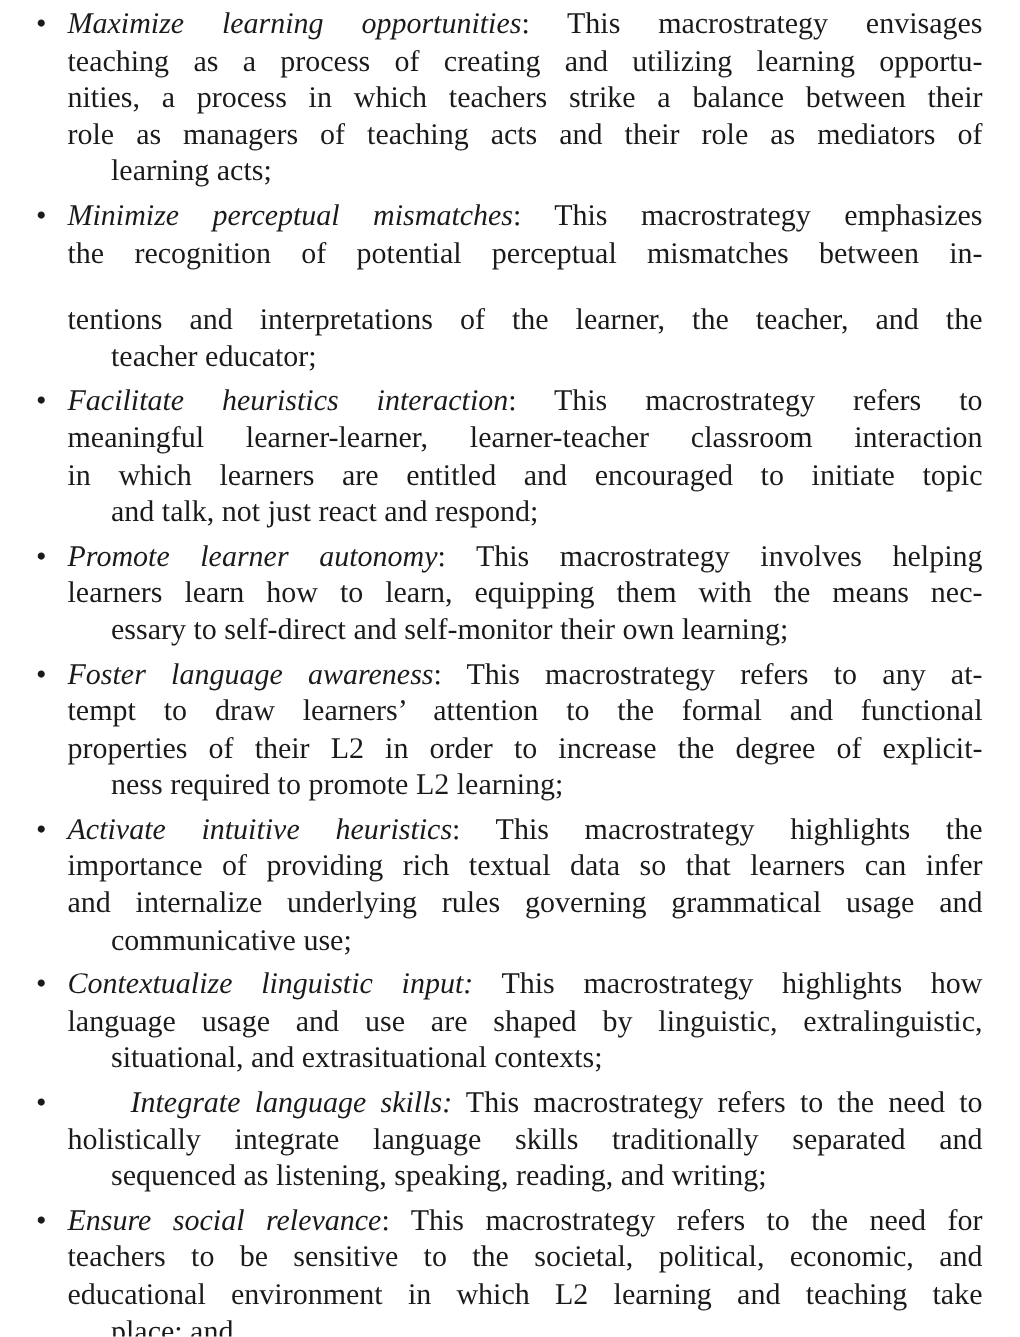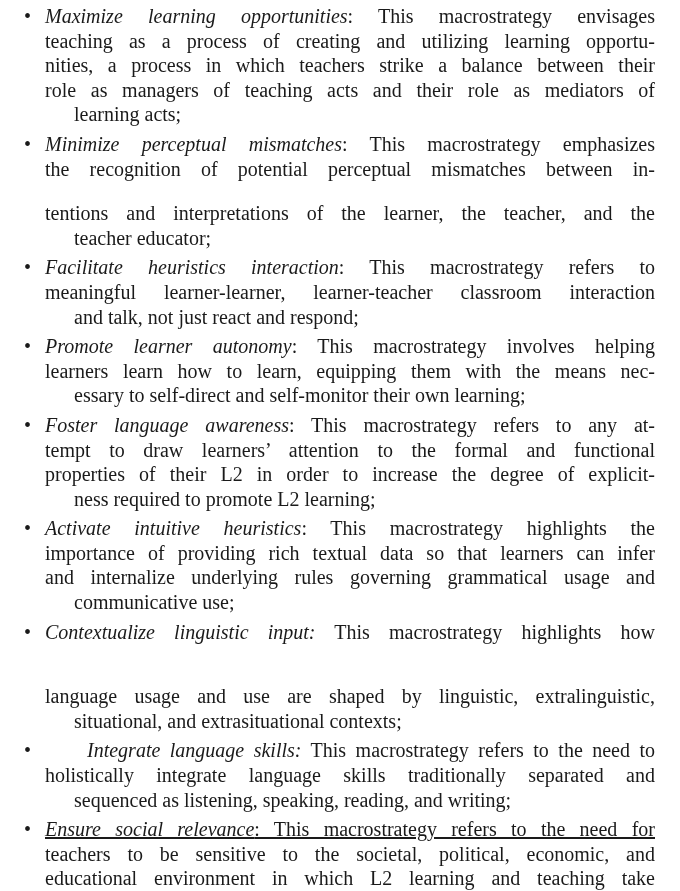--- a/index.html
+++ b/index.html
@@ -29,20 +29,21 @@
       <span class="bullet">•</span>
       <span class="line" style="white-space: normal;"><span class="term">Minimize perceptual mismatches</span><span>: This macrostrategy emphasizes</span></span>
       <span class="line" style="white-space: normal;">the recognition of potential perceptual mismatches between in-</span>
       <span class="line" style="white-space: normal; margin-top: 20px;">tentions and interpretations of the learner, the teacher, and the</span>
       <span class="line last">teacher educator;</span>
     </li>
     <li class="item">
       <span class="bullet">•</span>
       <span class="line" style="white-space: normal;"><span class="term">Facilitate heuristics interaction</span><span>: This macrostrategy refers to</span></span>
       <span class="line" style="white-space: normal;">meaningful learner-learner, learner-teacher classroom interaction</span>
+      <span class="line" style="white-space: normal;">in which learners are entitled and encouraged to initiate topic</span>
       <span class="line last">and talk, not just react and respond;</span>
     </li>
     <li class="item">
       <span class="bullet">•</span>
       <span class="line" style="white-space: normal;"><span class="term">Promote learner autonomy</span><span>: This macrostrategy involves helping</span></span>
       <span class="line" style="white-space: normal;">learners learn how to learn, equipping them with the means nec-</span>
       <span class="line last">essary to self-direct and self-monitor their own learning;</span>
     </li>
     <li class="item">
       <span class="bullet">•</span>
@@ -54,29 +55,29 @@
     <li class="item">
       <span class="bullet">•</span>
       <span class="line" style="white-space: normal;"><span class="term">Activate intuitive heuristics</span><span>: This macrostrategy highlights the</span></span>
       <span class="line" style="white-space: normal;">importance of providing rich textual data so that learners can infer</span>
       <span class="line" style="white-space: normal;">and internalize underlying rules governing grammatical usage and</span>
       <span class="line last">communicative use;</span>
     </li>
     <li class="item">
       <span class="bullet">•</span>
       <span class="line" style="white-space: normal;"><span class="term">Contextualize linguistic input:</span><span> This macrostrategy highlights how</span></span>
-      <span class="line" style="white-space: normal; margin-top: 40px;">language usage and use are shaped by linguistic, extralinguistic,</span>
+      <span class="line" style="white-space: normal;">language usage and use are shaped by linguistic, extralinguistic,</span>
       <span class="line last">situational, and extrasituational contexts;</span>
     </li>
     <li class="item">
       <span class="bullet">•</span>
       <span class="line" style="white-space: normal; margin-left: 42px;"><span class="term">Integrate language skills:</span><span> This macrostrategy refers to the need to</span></span>
       <span class="line" style="white-space: normal;">holistically integrate language skills traditionally separated and</span>
       <span class="line last">sequenced as listening, speaking, reading, and writing;</span>
     </li>
     <li class="item">
       <span class="bullet">•</span>
-      <span class="line" style="white-space: normal; text-decoration: underline;"><span class="term">Ensure social relevance</span><span>: This macrostrategy refers to the need for</span></span>
+      <span class="line" style="white-space: normal;"><span class="term">Ensure social relevance</span><span>: This macrostrategy refers to the need for</span></span>
       <span class="line" style="white-space: normal;">teachers to be sensitive to the societal, political, economic, and</span>
       <span class="line" style="white-space: normal;">educational environment in which L2 learning and teaching take</span>
       <span class="line last">place; and</span>
     </li>
   </ul>
 
 </body></html>

